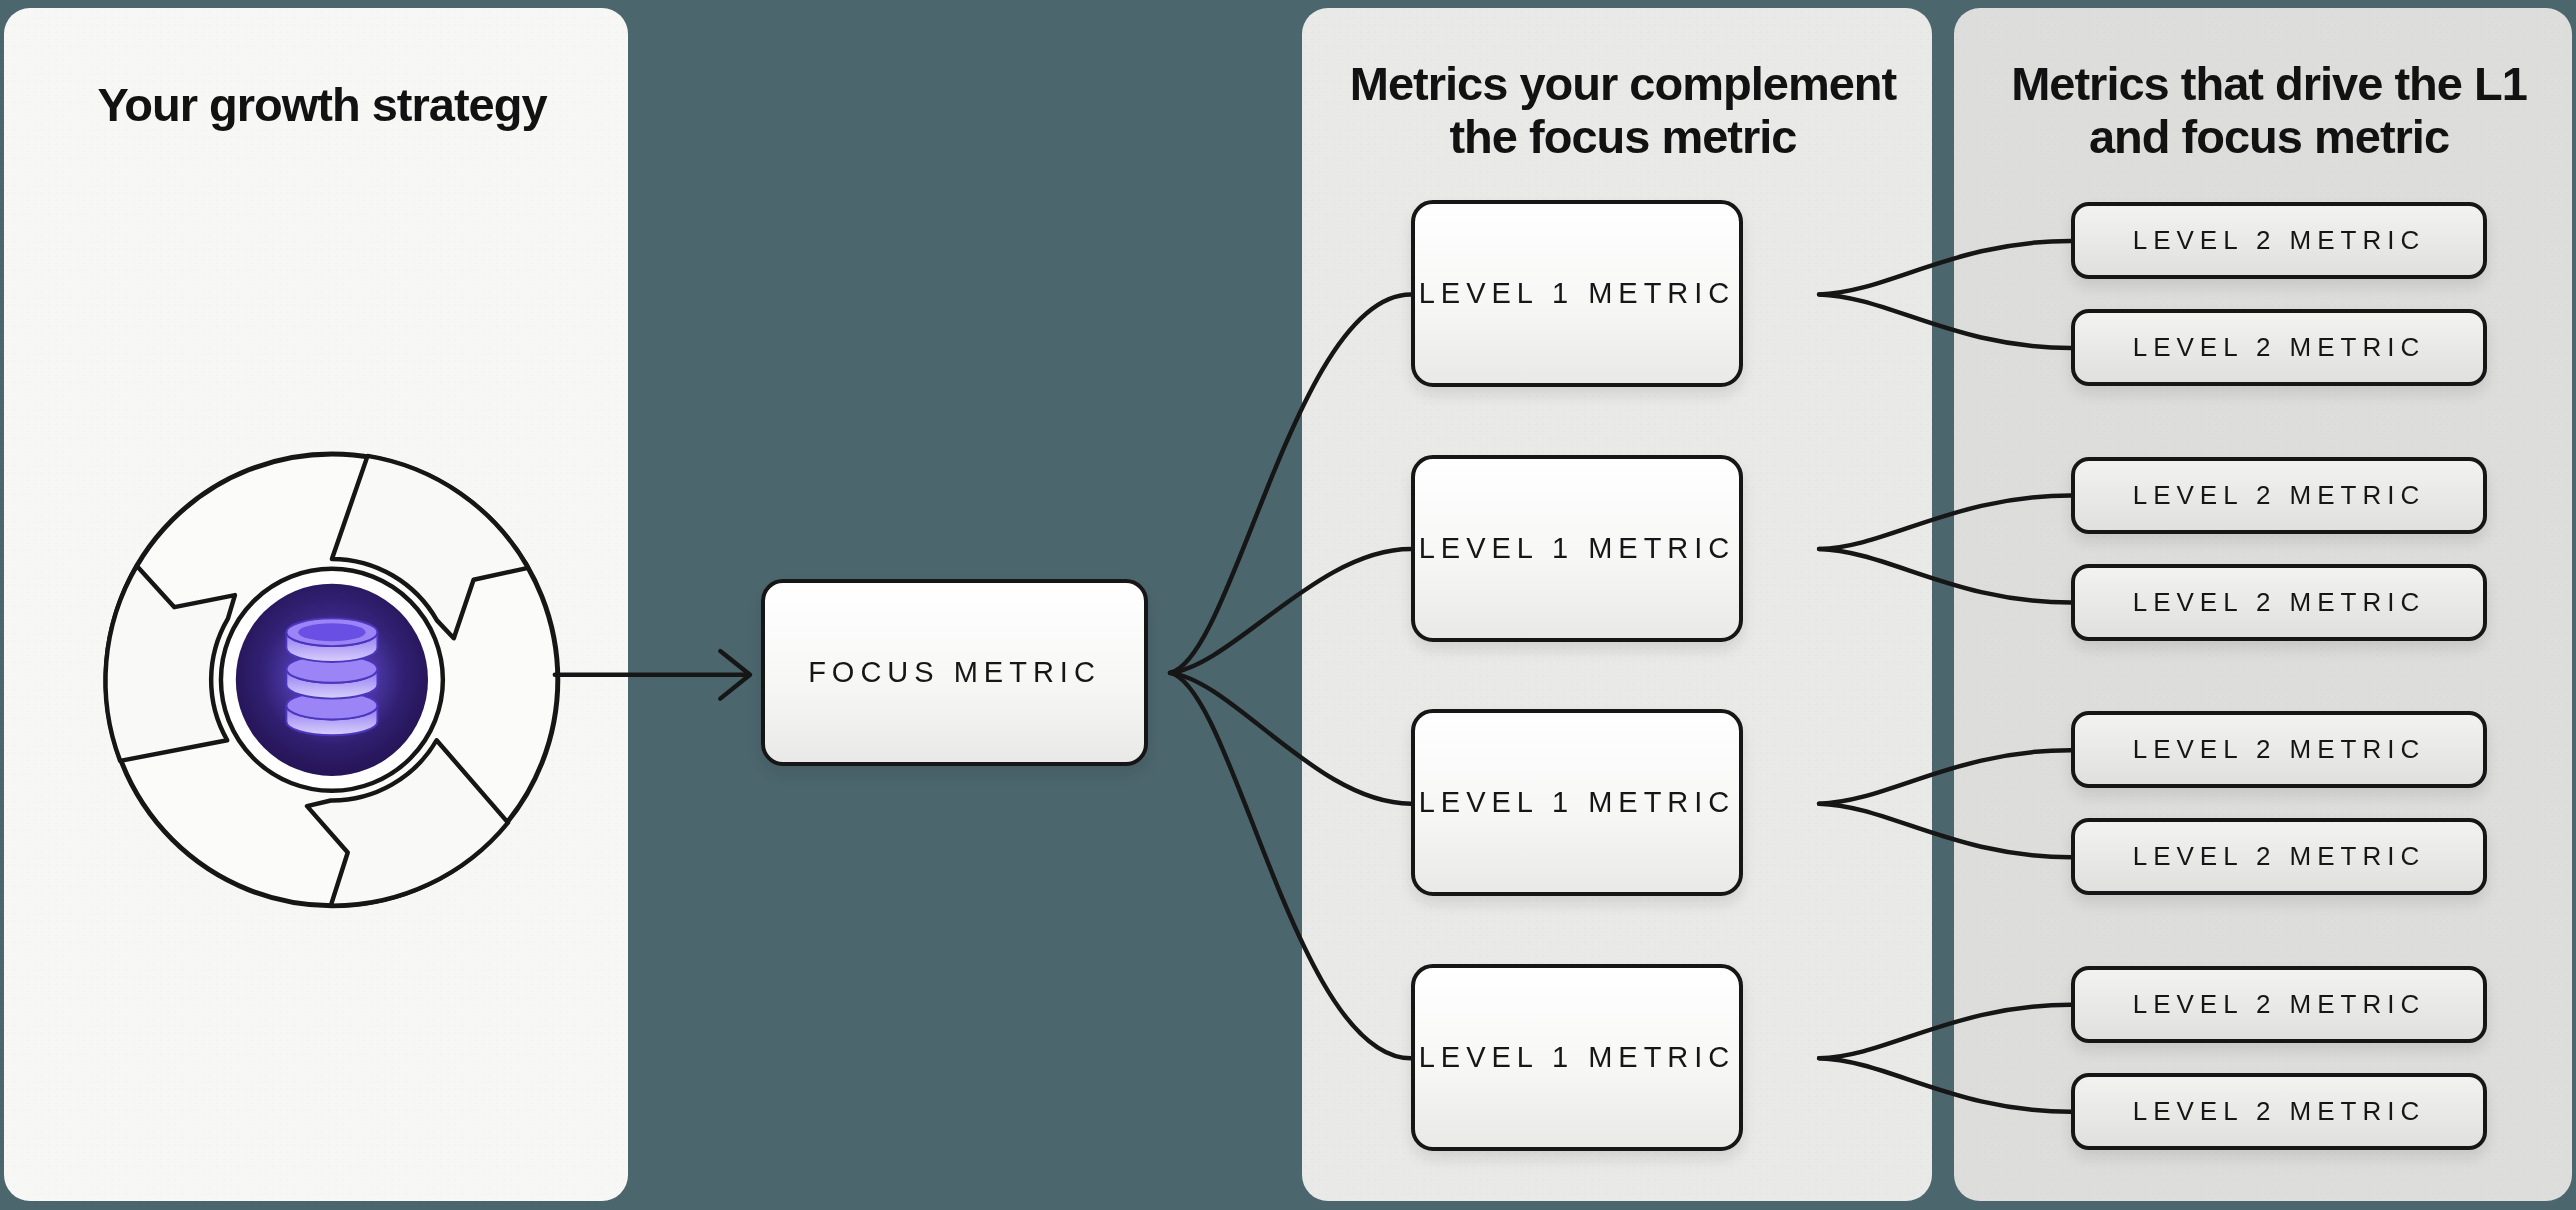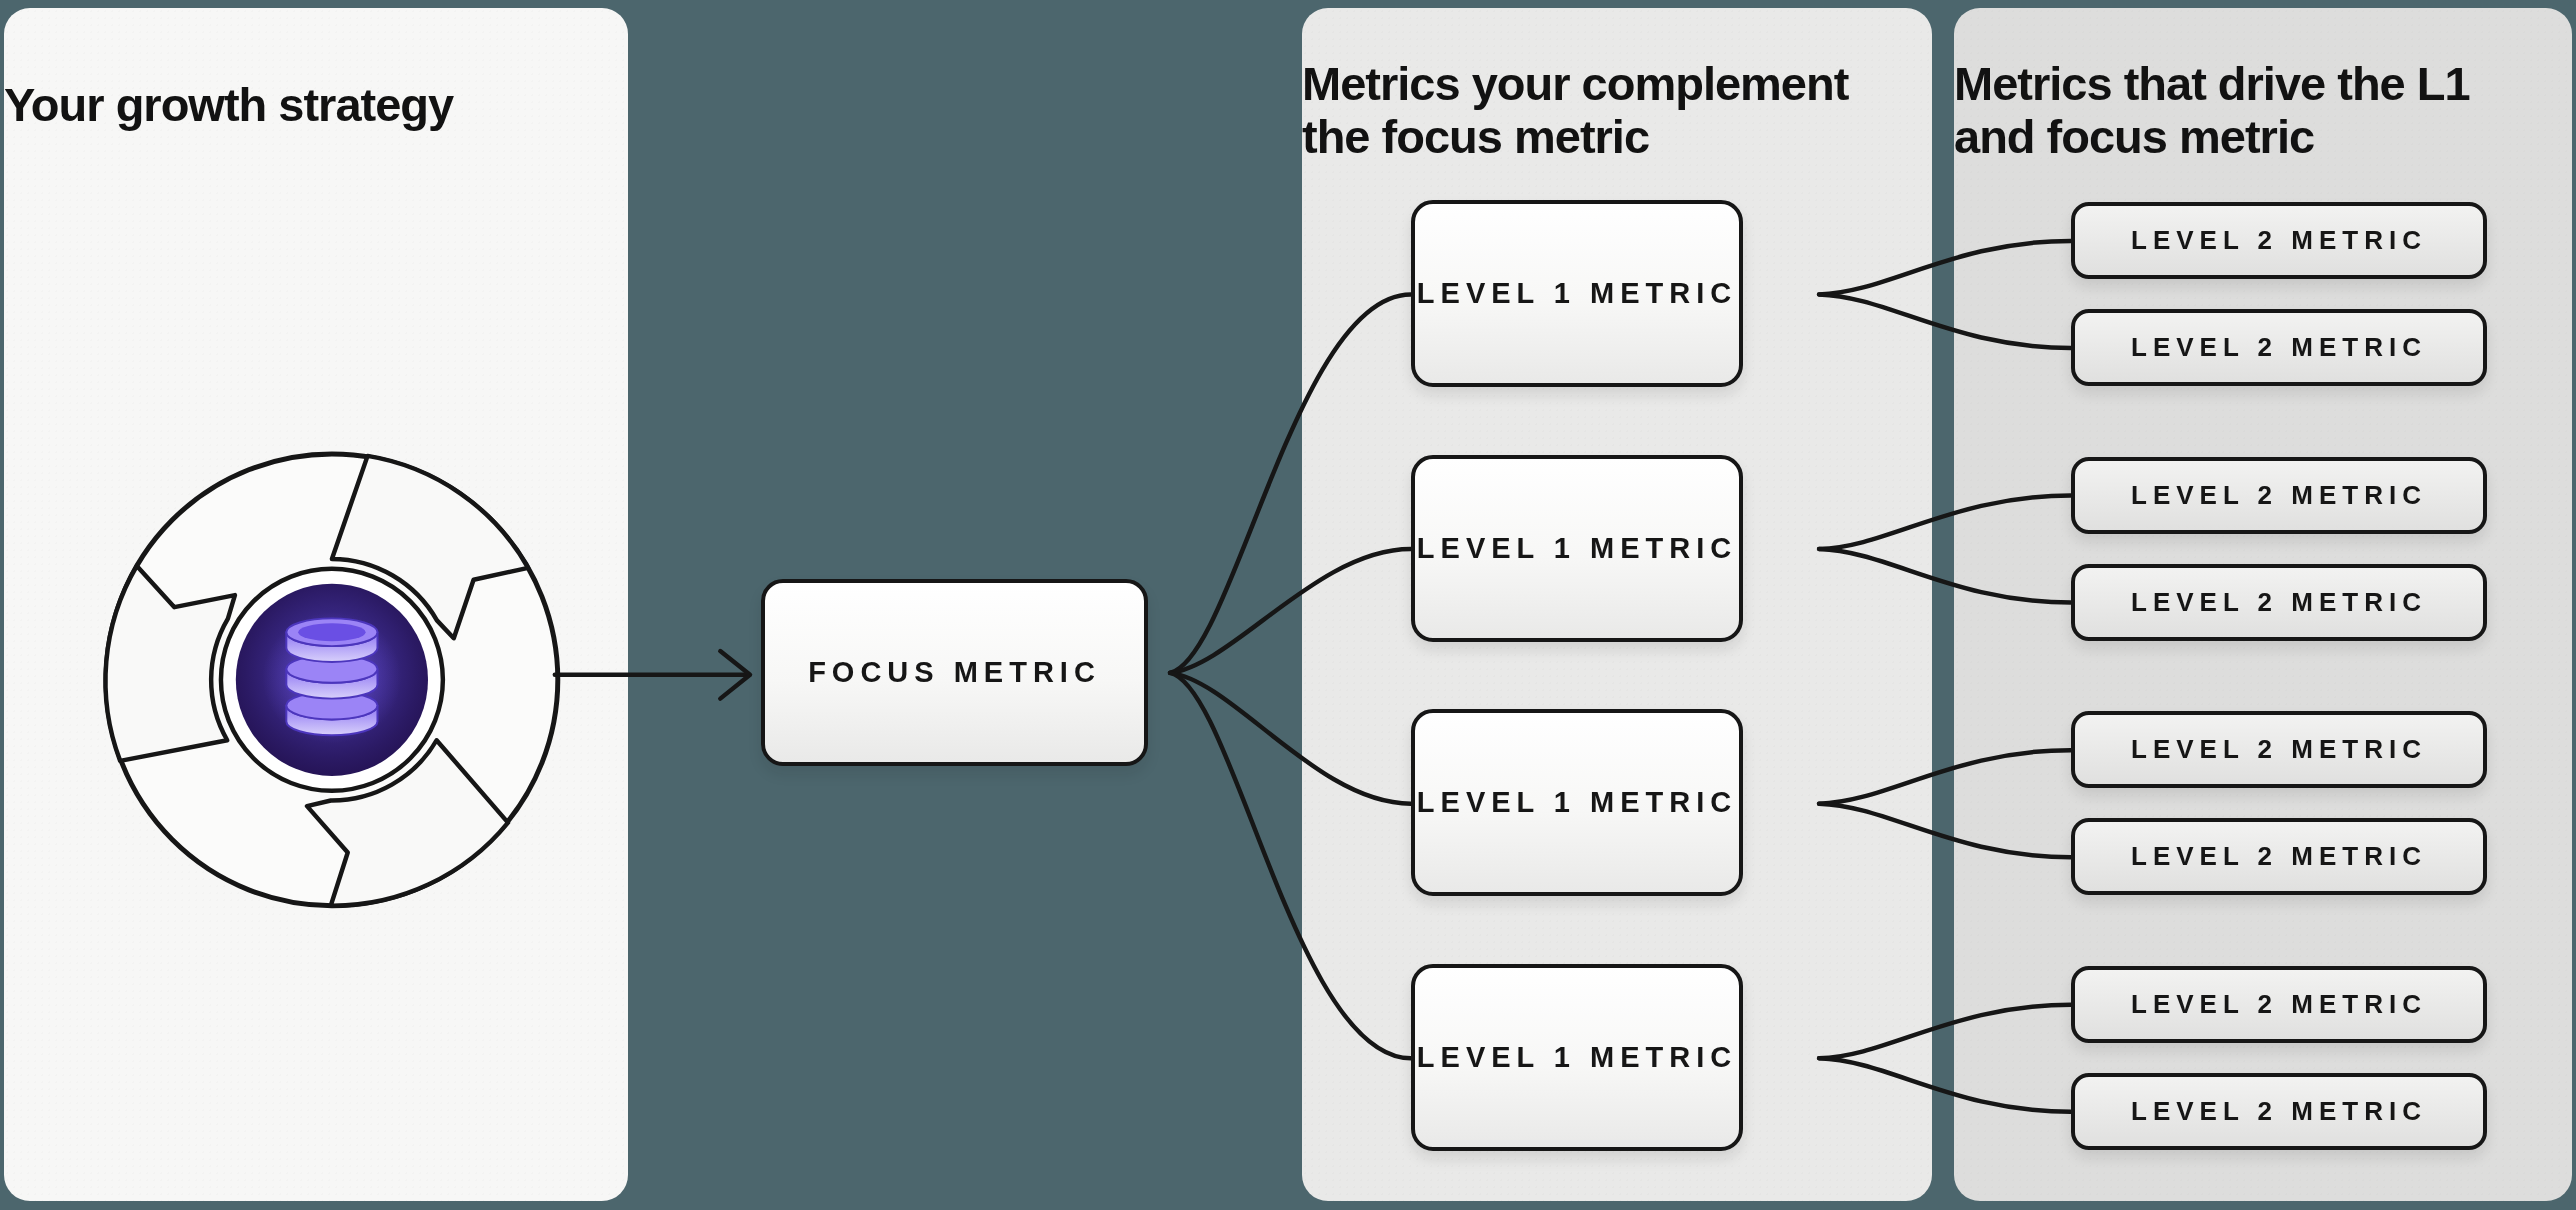--- a/index.html
+++ b/index.html
@@ -19,40 +19,41 @@
     border-radius:26px;
     background:#f7f7f6;
     background-image:radial-gradient(rgba(0,0,0,0.015) 1px, transparent 1px);
     background-size:7px 7px;
   }
   .panel.p1{left:4px;width:624px;}
   .panel.p2{left:650px;width:630px;}
   .panel.p3{left:1302px;width:630px;background-color:#e9e9e8;}
   .panel.p4{left:1954px;width:618px;background-color:#dddddc;}
   .panel-title{
-    position:absolute;top:50px;left:0;right:0;
+    position:absolute;top:50px;left:12px;right:0;
     margin:0;
+    text-align:center;
     font-size:47px;line-height:1.12;
     font-weight:700;letter-spacing:-1px;
     color:#121212;
     white-space:pre-line;
   }
   .p1 .panel-title{top:71px;}
   .connectors{
     position:absolute;left:0;top:0;z-index:2;
   }
   .node{
     position:absolute;z-index:3;
     box-sizing:border-box;
     display:flex;align-items:center;justify-content:center;
     border:4px solid #161616;
     border-radius:22px;
     background:linear-gradient(180deg,#ffffff 0%,#f7f7f6 55%,#e9e9e8 100%);
     box-shadow:0 8px 14px rgba(20,20,20,0.10);
-    font-weight:700;color:#161616;
+    font-weight:400;color:#161616;
     text-align:center;
   }
   .node.big{width:387px;height:187px;font-size:29px;letter-spacing:6px;}
   .node.focus{left:761px;top:579px;}
   .node.l1{left:1411px;width:332px;}
   .node.l1.n0{top:200px;} .node.l1.n1{top:455px;}
   .node.l1.n2{top:709px;} .node.l1.n3{top:964px;}
   .node.l2{
     left:2071px;width:416px;height:77px;
     border-radius:18px;font-size:26px;letter-spacing:6px;

